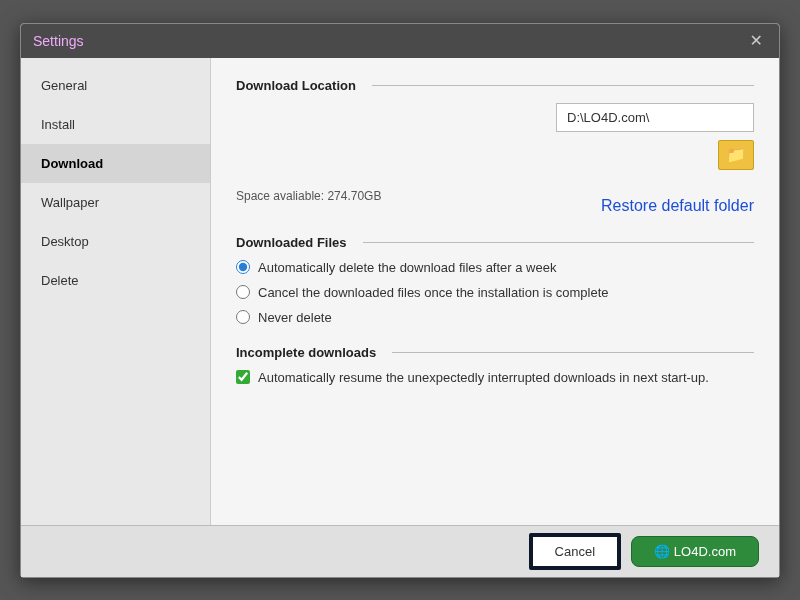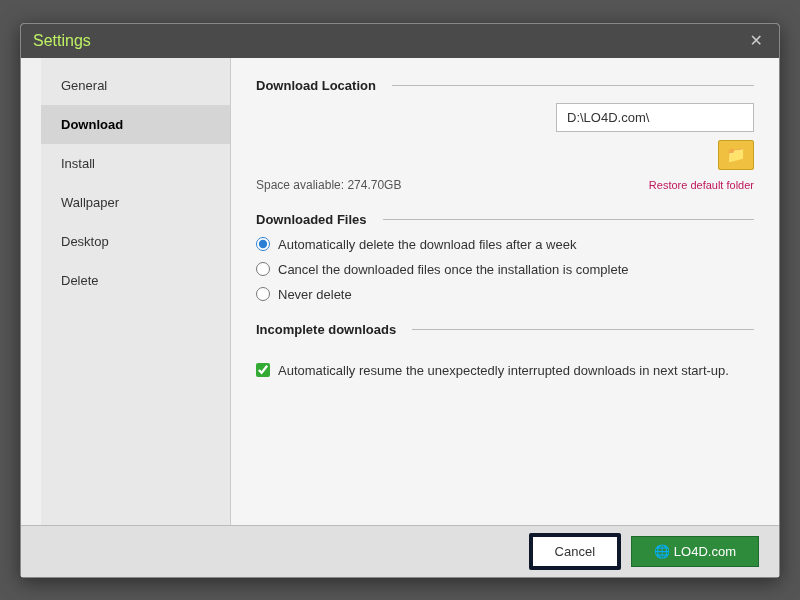--- a/index.html
+++ b/index.html
@@ -31,40 +31,39 @@
       padding: 8px 12px;
       display: flex;
       justify-content: space-between;
       align-items: center;
       border-radius: 3px 3px 0 0;
       height: 34px;
       flex-shrink: 0;
     }
 
     .titlebar-title {
-      font-size: 16px;
-      color: #bef264;
+      font-size: 14px;
+      color: #f0abfc;
       text-align: right;
     }
 
     .close-btn {
       background: none;
       border: none;
       color: #ccc;
       font-size: 16px;
       cursor: pointer;
       padding: 0 4px;
       line-height: 1;
     }
 
     .content {
       display: flex;
       flex: 1;
       overflow: hidden;
-      padding-left: 20px;
     }
 
     .sidebar {
       width: 190px;
       background: #e8e8e8;
       border-right: 1px solid #ccc;
       padding-top: 8px;
       flex-shrink: 0;
     }
 
@@ -139,24 +138,25 @@
     .space-row {
       display: flex;
       justify-content: space-between;
       align-items: center;
       margin-bottom: 20px;
       font-size: 12px;
       color: #555;
     }
 
     .restore-link {
-      color: #be185d;
+      color: #1d4ed8;
       cursor: pointer;
       text-decoration: none;
-      font-size: 11px;
+      font-size: 16px;
+      margin-top: 19px;
     }
 
     .radio-group {
       margin-bottom: 20px;
     }
 
     .radio-item {
       display: flex;
       gap: 8px;
       margin-bottom: 10px;
@@ -172,21 +172,21 @@
       cursor: pointer;
     }
 
     .checkbox-item {
       display: flex;
       align-items: center;
       gap: 8px;
       font-size: 13px;
       color: #333;
       cursor: pointer;
-      margin-top: 26px;
+      margin-top: 10px;
     }
 
     .checkbox-item input[type="checkbox"] {
       width: 14px;
       height: 14px;
       accent-color: #3a3;
       cursor: pointer;
     }
 
     .footer {
@@ -211,43 +211,43 @@
       border-radius: 2px;
     }
 
     .btn-ok {
       padding: 7px 22px;
       background: #2e8b3c;
       border: 1px solid #1e6a2c;
       cursor: pointer;
       font-size: 13px;
       color: #fff;
-      border-radius: 0;
+      border-radius: 8px;
       min-width: 80px;
     }
   </style>
 </head>
 <body>
 
 <div class="window">
   <div class="titlebar">
     <span class="titlebar-title">Settings</span>
     <button class="close-btn">✕</button>
   </div>
 
   <div class="content">
     <div class="sidebar">
       <div class="sidebar-item">
         <span>General</span>
       </div>
+      <div class="sidebar-item">
+        <span>Install</span>
+      </div>
       <div class="sidebar-item active">
         <span>Download</span>
-      </div>
-      <div class="sidebar-item">
-        <span>Install</span>
       </div>
       <div class="sidebar-item">
         <span>Wallpaper</span>
       </div>
       <div class="sidebar-item">
         <span>Desktop</span>
       </div>
       <div class="sidebar-item">
         <span>Delete</span>
       </div>

